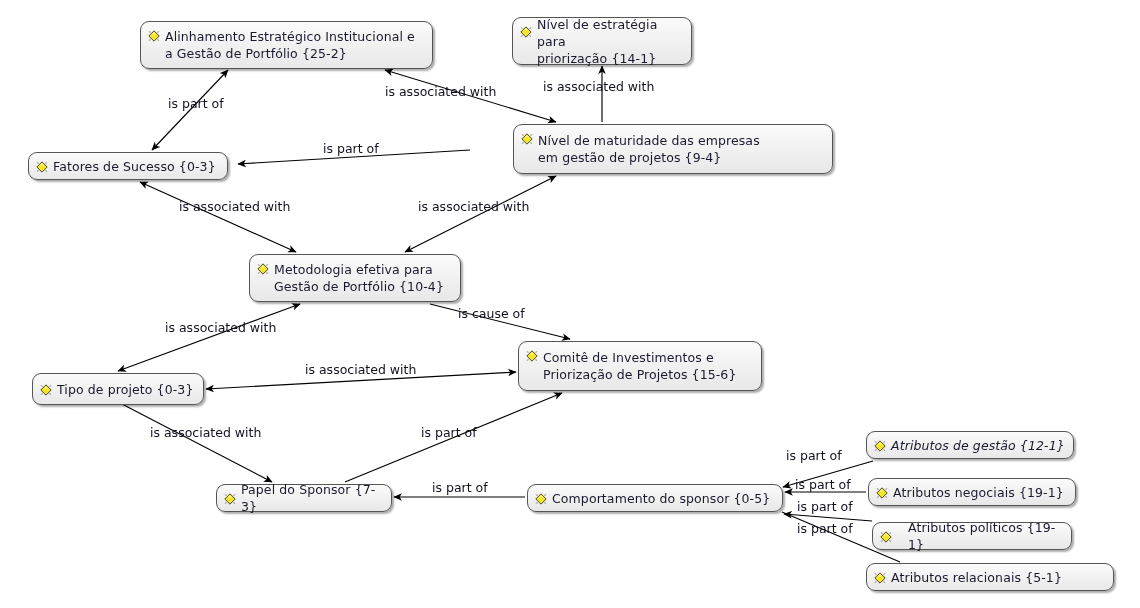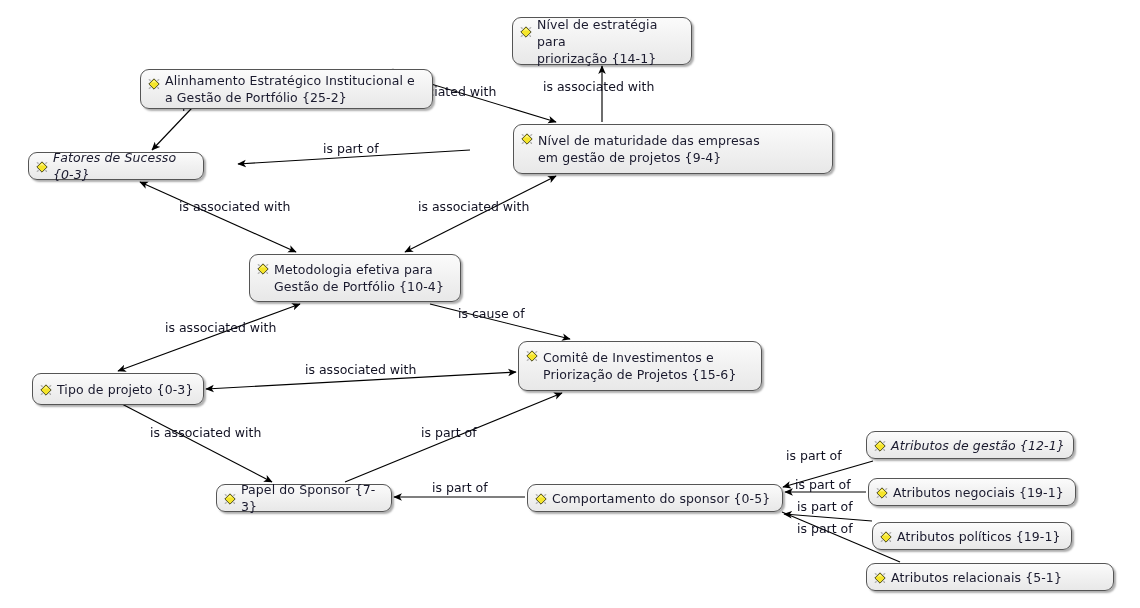--- a/index.html
+++ b/index.html
@@ -93,21 +93,21 @@
       <div class="edge-label" style="left: 305px; top: 363px;">is associated with</div>
       <div class="edge-label" style="left: 150px; top: 426px;">is associated with</div>
       <div class="edge-label" style="left: 421px; top: 426px;">is part of</div>
       <div class="edge-label" style="left: 432px; top: 481px;">is part of</div>
       <div class="edge-label" style="left: 786px; top: 449px;">is part of</div>
       <div class="edge-label" style="left: 795px; top: 478px;">is part of</div>
       <div class="edge-label" style="left: 797px; top: 500px;">is part of</div>
       <div class="edge-label" style="left: 797px; top: 522px;">is part of</div>
     </div>
   <div id="nodes">
-      <div class="node" style="left: 140px; top: 21px; width: 293px; height: 40px; margin-top: 48px;">
+      <div class="node" style="left: 140px; top: 21px; width: 293px; height: 48px;">
     <span class="glyph">
       <svg viewBox="0 0 16 16" width="14" height="14" xmlns="http://www.w3.org/2000/svg">
         <path d="M1.6 2.4 L4.6 3.4 L3.4 4.6 Z" fill="#8a8a8a"></path>
         <path d="M14.4 2.4 L11.4 3.4 L12.6 4.6 Z" fill="#8a8a8a"></path>
         <path d="M1.6 13.6 L4.6 12.6 L3.4 11.4 Z" fill="#8a8a8a"></path>
         <path d="M14.4 13.6 L11.4 12.6 L12.6 11.4 Z" fill="#8a8a8a"></path>
         <path d="M8 2.1 L13.9 8 L8 13.9 L2.1 8 Z" fill="#f5e52a" stroke="#3a3a1a" stroke-width="1.05" stroke-linejoin="round"></path>
         <path d="M8 3.6 L11 6.6 L8 6.0 L5 6.6 Z" fill="#fdf79a" opacity="0.85"></path>
       </svg>
     </span>
@@ -135,21 +135,21 @@
         <path d="M14.4 2.4 L11.4 3.4 L12.6 4.6 Z" fill="#8a8a8a"></path>
         <path d="M1.6 13.6 L4.6 12.6 L3.4 11.4 Z" fill="#8a8a8a"></path>
         <path d="M14.4 13.6 L11.4 12.6 L12.6 11.4 Z" fill="#8a8a8a"></path>
         <path d="M8 2.1 L13.9 8 L8 13.9 L2.1 8 Z" fill="#f5e52a" stroke="#3a3a1a" stroke-width="1.05" stroke-linejoin="round"></path>
         <path d="M8 3.6 L11 6.6 L8 6.0 L5 6.6 Z" fill="#fdf79a" opacity="0.85"></path>
       </svg>
     </span>
     <span class="label">Nível de maturidade das empresas
 em gestão de projetos {9-4}</span>
   </div>
-      <div class="node one-line" style="left: 28px; top: 152px; width: 176px; height: 28px; font-style: italic;">
+      <div class="node one-line" style="left: 28px; top: 152px; width: 200px; height: 28px;">
     <span class="glyph">
       <svg viewBox="0 0 16 16" width="14" height="14" xmlns="http://www.w3.org/2000/svg">
         <path d="M1.6 2.4 L4.6 3.4 L3.4 4.6 Z" fill="#8a8a8a"></path>
         <path d="M14.4 2.4 L11.4 3.4 L12.6 4.6 Z" fill="#8a8a8a"></path>
         <path d="M1.6 13.6 L4.6 12.6 L3.4 11.4 Z" fill="#8a8a8a"></path>
         <path d="M14.4 13.6 L11.4 12.6 L12.6 11.4 Z" fill="#8a8a8a"></path>
         <path d="M8 2.1 L13.9 8 L8 13.9 L2.1 8 Z" fill="#f5e52a" stroke="#3a3a1a" stroke-width="1.05" stroke-linejoin="round"></path>
         <path d="M8 3.6 L11 6.6 L8 6.0 L5 6.6 Z" fill="#fdf79a" opacity="0.85"></path>
       </svg>
     </span>
@@ -241,21 +241,21 @@
         <path d="M1.6 2.4 L4.6 3.4 L3.4 4.6 Z" fill="#8a8a8a"></path>
         <path d="M14.4 2.4 L11.4 3.4 L12.6 4.6 Z" fill="#8a8a8a"></path>
         <path d="M1.6 13.6 L4.6 12.6 L3.4 11.4 Z" fill="#8a8a8a"></path>
         <path d="M14.4 13.6 L11.4 12.6 L12.6 11.4 Z" fill="#8a8a8a"></path>
         <path d="M8 2.1 L13.9 8 L8 13.9 L2.1 8 Z" fill="#f5e52a" stroke="#3a3a1a" stroke-width="1.05" stroke-linejoin="round"></path>
         <path d="M8 3.6 L11 6.6 L8 6.0 L5 6.6 Z" fill="#fdf79a" opacity="0.85"></path>
       </svg>
     </span>
     <span class="label">Atributos negociais {19-1}</span>
   </div>
-      <div class="node one-line" style="left: 872px; top: 522px; width: 200px; height: 28px;">
+      <div class="node one-line" style="left: 872px; top: 522px; width: 200px; height: 28px; gap: 11px;">
     <span class="glyph">
       <svg viewBox="0 0 16 16" width="14" height="14" xmlns="http://www.w3.org/2000/svg">
         <path d="M1.6 2.4 L4.6 3.4 L3.4 4.6 Z" fill="#8a8a8a"></path>
         <path d="M14.4 2.4 L11.4 3.4 L12.6 4.6 Z" fill="#8a8a8a"></path>
         <path d="M1.6 13.6 L4.6 12.6 L3.4 11.4 Z" fill="#8a8a8a"></path>
         <path d="M14.4 13.6 L11.4 12.6 L12.6 11.4 Z" fill="#8a8a8a"></path>
         <path d="M8 2.1 L13.9 8 L8 13.9 L2.1 8 Z" fill="#f5e52a" stroke="#3a3a1a" stroke-width="1.05" stroke-linejoin="round"></path>
         <path d="M8 3.6 L11 6.6 L8 6.0 L5 6.6 Z" fill="#fdf79a" opacity="0.85"></path>
       </svg>
     </span>

